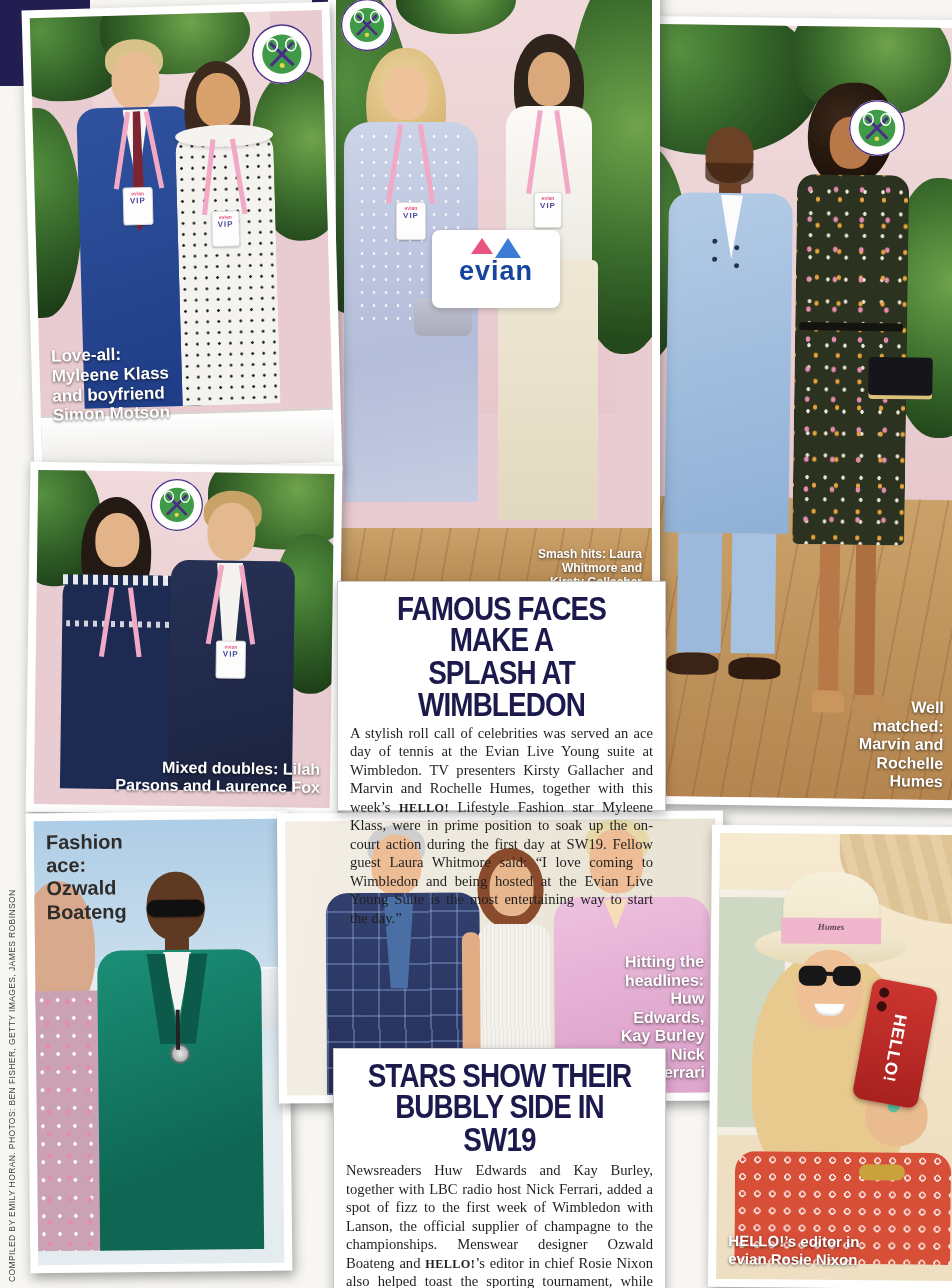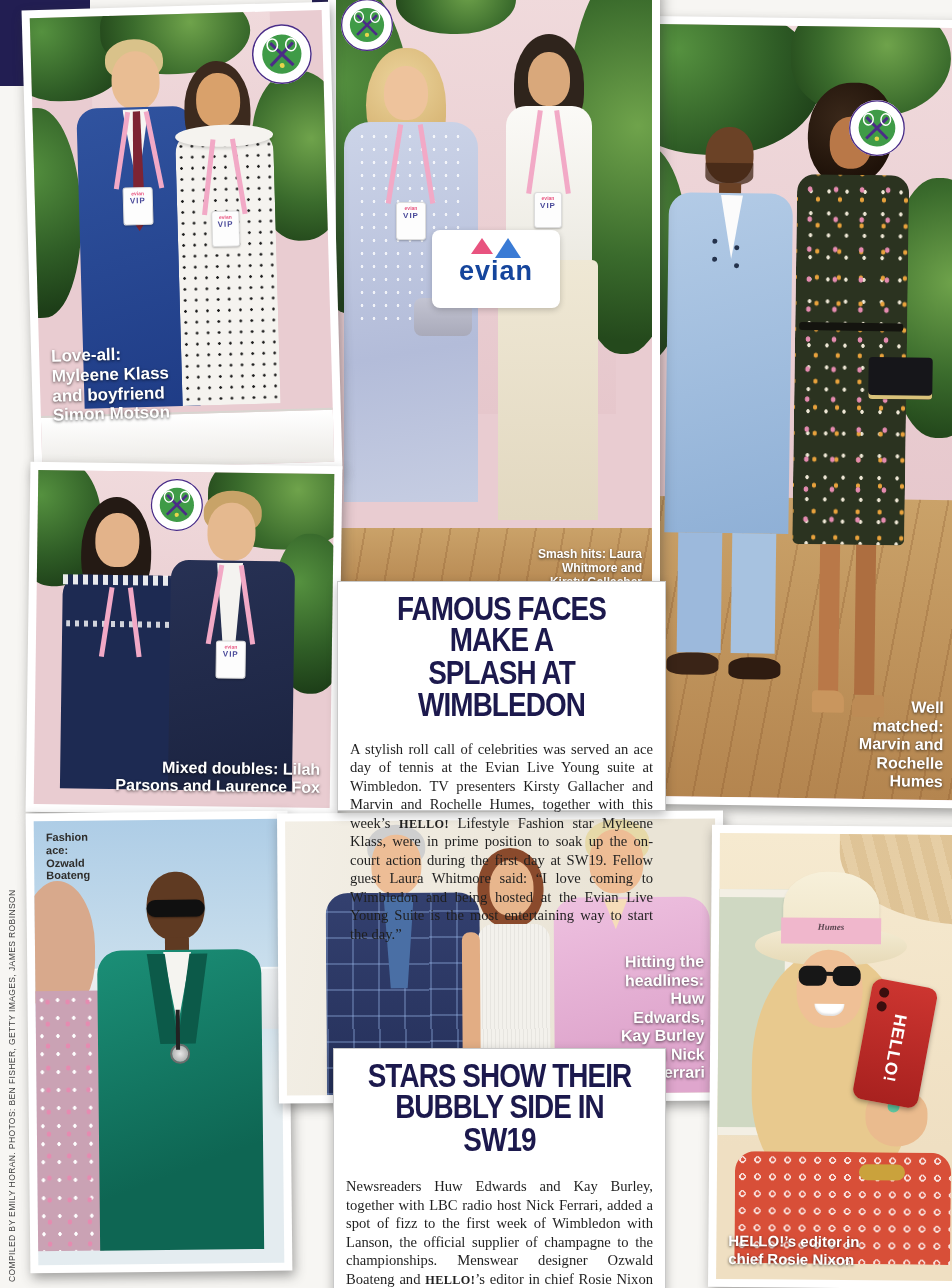--- a/index.html
+++ b/index.html
@@ -22,21 +22,21 @@
   .cap{position:absolute;white-space:pre-line;font-weight:bold;color:#fff;
        text-shadow:0 1px 3px rgba(0,0,0,.65);line-height:1.16;z-index:9;}
   .cap.right{text-align:right;}
   .cap.dark{color:#2e2d2b;text-shadow:none;}
 
   
   .article{position:absolute;background:#fff;border:1px solid #c9c9c9;
            box-shadow:0 4px 10px rgba(0,0,0,.28);z-index:6;padding:10px 12px 12px;}
   .hl{font-weight:bold;font-size:30px;line-height:.98;letter-spacing:-1px;color:#1c194d;
       text-align:center;transform:scale(.93,1.1);transform-origin:50% 0;}
-  .body-text{margin-top:30px;font-family:"Liberation Serif",serif;font-size:14.6px;
+  .body-text{margin-top:14px;font-family:"Liberation Serif",serif;font-size:14.6px;
              line-height:1.27;text-align:justify;color:#1f1f1f;}
   .body-text .b{font-weight:bold;font-size:.84em;letter-spacing:.4px;}
 
   
   .green{position:absolute;border-radius:46% 54% 52% 48%;
          background:radial-gradient(circle at 32% 30%,#55913f,#2f5d26 55%,#1d3e18 90%);}
   .green2{background:radial-gradient(circle at 60% 40%,#6fa34b,#3a6b2c 55%,#24491c 90%);}
   .wall-light{position:absolute;background:linear-gradient(#f0dadc,#e6c7cc);}
   .floor{position:absolute;left:0;right:0;bottom:0;
          background:repeating-linear-gradient(100deg,rgba(120,70,30,.22) 0 2px,transparent 2px 28px),
@@ -327,21 +327,21 @@
         <div class="head" style="left:112px;top:52px;width:58px;height:68px;background:#5f3a22;"></div>
         <div style="position:absolute;left:112px;top:80px;width:58px;height:17px;border-radius:9px;background:#101010;box-shadow:0 1px 2px rgba(0,0,0,.4);"></div>
         <div style="position:absolute;left:130px;top:118px;width:24px;height:16px;background:#5f3a22;"></div>
         <div style="position:absolute;left:62px;top:130px;width:164px;height:300px;border-radius:24px 24px 0 0;background:linear-gradient(160deg,#1b8f77,#0e6653 70%);"></div>
         <div style="position:absolute;left:128px;top:132px;width:28px;height:74px;background:#f5f4f0;clip-path:polygon(0 0,100% 0,50% 100%);"></div>
         <div style="position:absolute;left:118px;top:134px;width:18px;height:90px;background:#0c5a49;transform:skewX(8deg);"></div>
         <div style="position:absolute;left:148px;top:134px;width:18px;height:90px;background:#0c5a49;transform:skewX(-8deg);"></div>
         <div style="position:absolute;left:136px;top:226px;width:16px;height:16px;border-radius:50%;background:radial-gradient(#e8e8e8,#9a9a9a);box-shadow:0 0 0 2px #6d6d6d;"></div>
         <div style="position:absolute;left:140px;top:190px;width:4px;height:40px;background:#222;"></div>
       </div>
-      <div class="cap dark" style="left:12px;top:10px;font-size:11px;">Fashion
+      <div class="cap dark" style="left:12px;top:10px;font-size:20px;">Fashion
 ace:
 Ozwald
 Boateng</div>
     </div>
   </div>
 
   <div class="frame" style="left:278px;top:812px;width:430px;height:274px;transform:rotate(-.4deg);">
     <div class="photo" style="background:linear-gradient(100deg,#f3efe6,#eae4d6 70%);">
       <div style="position:absolute;left:120px;top:0;width:3px;height:180px;background:rgba(0,0,0,.05);"></div>
       <div style="position:absolute;left:330px;top:0;width:3px;height:160px;background:rgba(0,0,0,.05);"></div>
@@ -397,21 +397,21 @@
         <div class="paisley" style="position:absolute;left:18px;top:318px;width:216px;height:112px;border-radius:20px 20px 0 0;"></div>
         <div class="phone" style="left:144px;top:148px;width:66px;height:122px;transform:rotate(10deg);">
           <div class="ptxt">HELLO!</div>
           <div style="position:absolute;left:8px;top:8px;width:10px;height:10px;border-radius:50%;background:#3b0e0e;box-shadow:0 14px 0 #3b0e0e;"></div>
         </div>
         <div style="position:absolute;left:148px;top:256px;width:62px;height:56px;border-radius:40% 40% 50% 50%;background:#eabb8e;"></div>
         <div style="position:absolute;left:170px;top:266px;width:12px;height:12px;border-radius:50%;background:#5fc7a0;"></div>
         <div style="position:absolute;left:142px;top:330px;width:46px;height:16px;border-radius:8px;background:#caa23c;"></div>
       </div>
       <div class="cap" style="left:12px;bottom:12px;font-size:15px;">HELLO!’s editor in
-chief Rosie Nixon</div>
+evian Rosie Nixon</div>
     </div>
   </div>
 
   <div class="article" style="left:333px;top:1048px;width:307px;height:230px;">
     <div class="hl">
       <div>STARS SHOW THEIR</div>
       <div>BUBBLY SIDE IN SW19</div>
     </div>
     <div class="body-text"><span>Newsreaders Huw Edwards and Kay Burley, together with LBC radio host Nick Ferrari, added a spot of fizz to the first week of Wimbledon with Lanson, the official supplier of champagne to the championships. Menswear designer Ozwald Boateng and </span><span class="b">HELLO!</span><span>’s editor in chief Rosie Nixon also helped toast the sporting tournament, while grass court expert Tim Henman popped in to talk about reaching the semi-finals of the Grand Slam event four times in five years.</span></div>
   </div>

